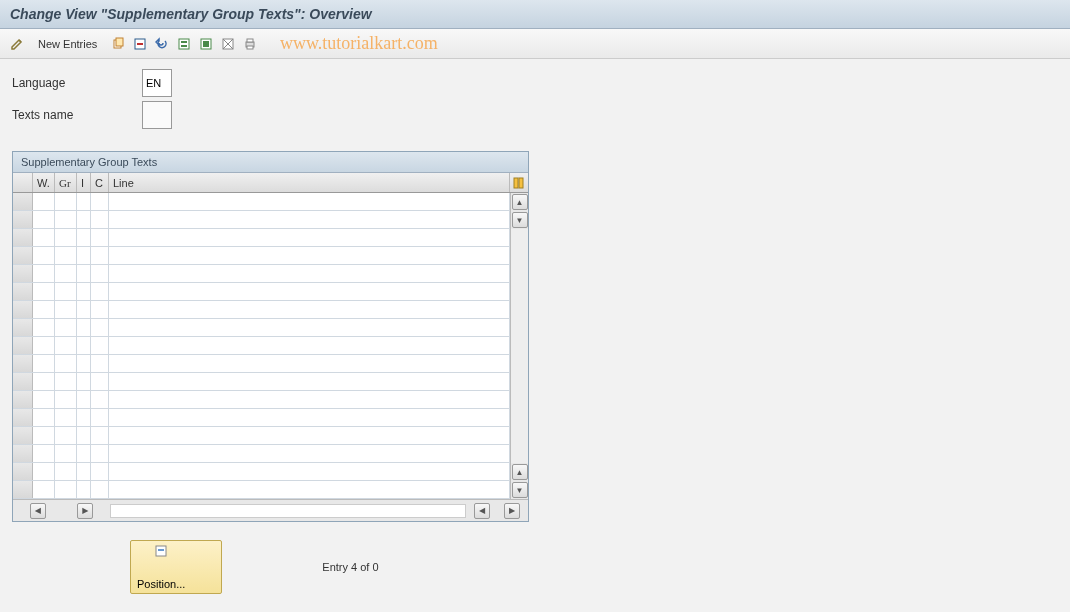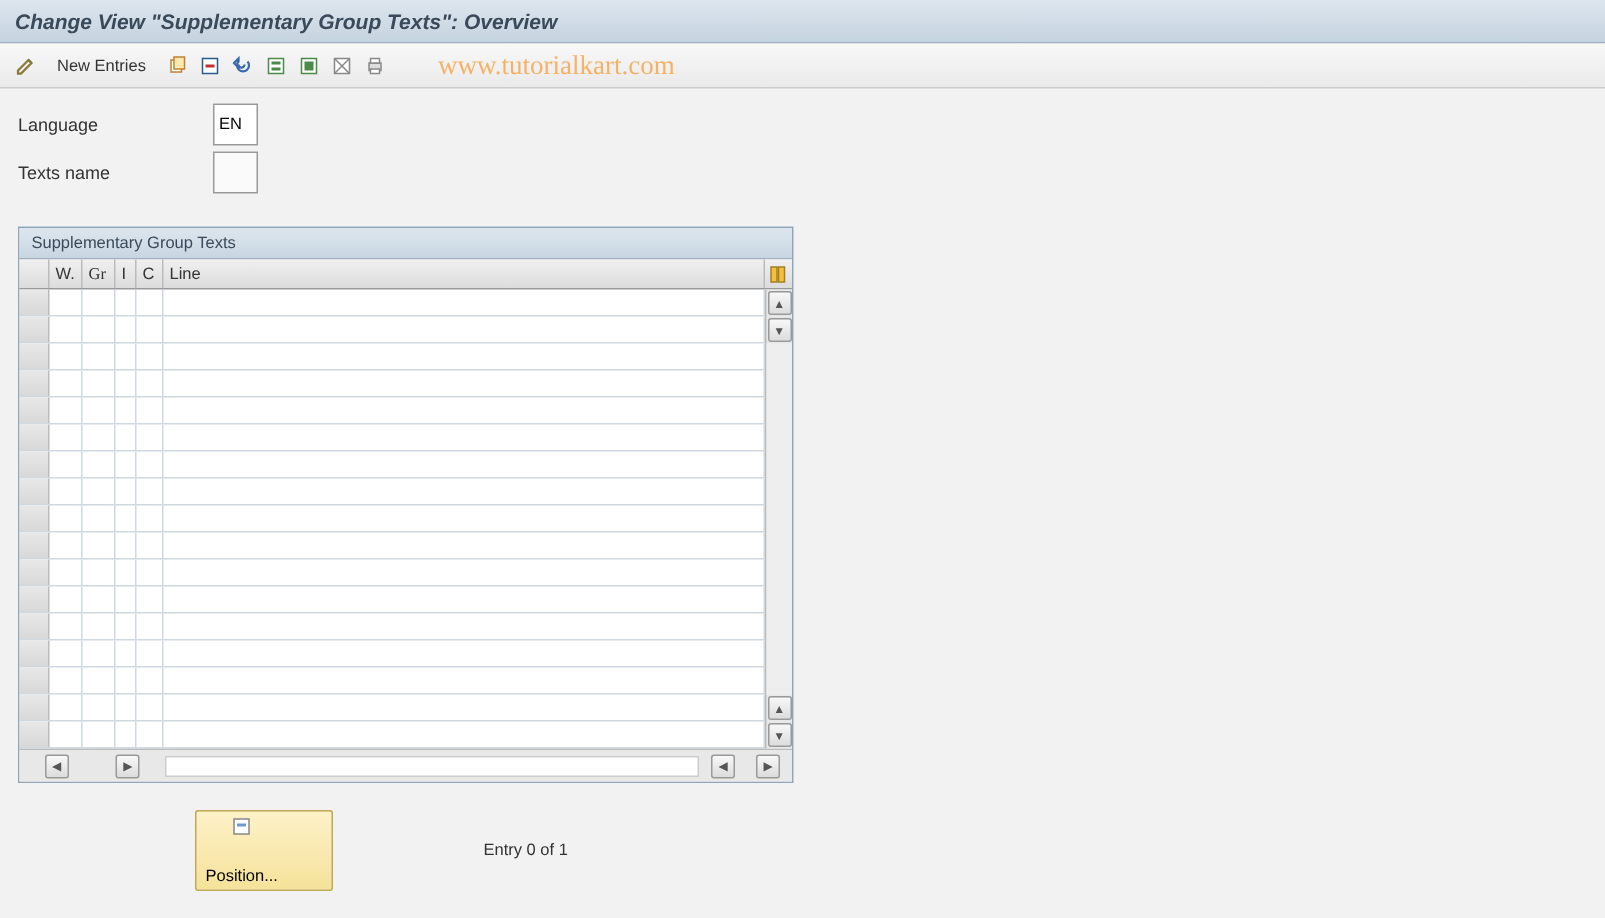--- a/index.html
+++ b/index.html
@@ -5,21 +5,21 @@
     * { box-sizing: border-box; margin: 0; padding: 0; }
     body { font-family: Arial, sans-serif; font-size: 11px; background: #f2f2f2; color: #333; width: 1070px; height: 612px; overflow: hidden; position: relative; }
     
     .title-bar { background: linear-gradient(to bottom, #dde6ee 0%, #c5d3e0 100%); padding: 6px 10px; border-bottom: 1px solid #a0b0c0; }
     .title-bar h1 { font-size: 14px; font-style: italic; font-weight: bold; color: #3a4a5a; }
     
     .toolbar { background: linear-gradient(to bottom, #f8f8f8 0%, #eaeaea 100%); padding: 4px 8px; border-bottom: 1px solid #ccc; display: flex; align-items: center; gap: 4px; height: 30px; position: relative; }
     .toolbar-icon { width: 18px; height: 18px; display: inline-flex; align-items: center; justify-content: center; cursor: pointer; border: 1px solid transparent; }
     .toolbar-text-btn { padding: 2px 8px; cursor: pointer; font-size: 11px; color: #333; }
     
-    .watermark { position: absolute; left: 292px; top: 4px; font-size: 18px; color: #f5b267; font-weight: normal; font-family: Georgia, serif; pointer-events: none; }
+    .watermark { position: absolute; left: 280px; top: 4px; font-size: 18px; color: #f5b267; font-weight: normal; font-family: Georgia, serif; pointer-events: none; }
     
     .form-area { padding: 10px 12px; }
     .form-row { display: flex; align-items: center; margin-bottom: 4px; }
     .form-label { width: 130px; font-size: 12px; color: #333; }
     .form-input { border: 1px solid #999; background: #fff; padding: 1px 3px; font-size: 11px; height: 28px; }
     .form-input.small { width: 30px; text-align: left; }
     .form-input.empty { width: 30px; background: #fafafa; }
     
     .table-section { margin: 8px 12px; border: 1px solid #8fa5b8; width: 517px; background: #fff; }
     .table-title { background: linear-gradient(to bottom, #dde6ee 0%, #c8d6e2 100%); padding: 4px 8px; font-size: 11px; color: #3a4a5a; border-bottom: 1px solid #a0b0c0; }
@@ -312,14 +312,14 @@
 <div class="bottom-bar">
   <button class="position-btn">
     <span class="icon">
       <svg width="14" height="14" viewBox="0 0 14 14">
           <rect x="2" y="2" width="10" height="10" fill="#fff" stroke="#888"></rect>
           <rect x="4" y="5" width="6" height="2" fill="#6a9ad0"></rect>
         </svg>
     </span>
     <span>Position...</span>
   </button>
-  <span class="entry-text">Entry 0 of 1</span>
+  <span class="entry-text">Entry 4 of 0</span>
 </div>
 
 </body></html>

